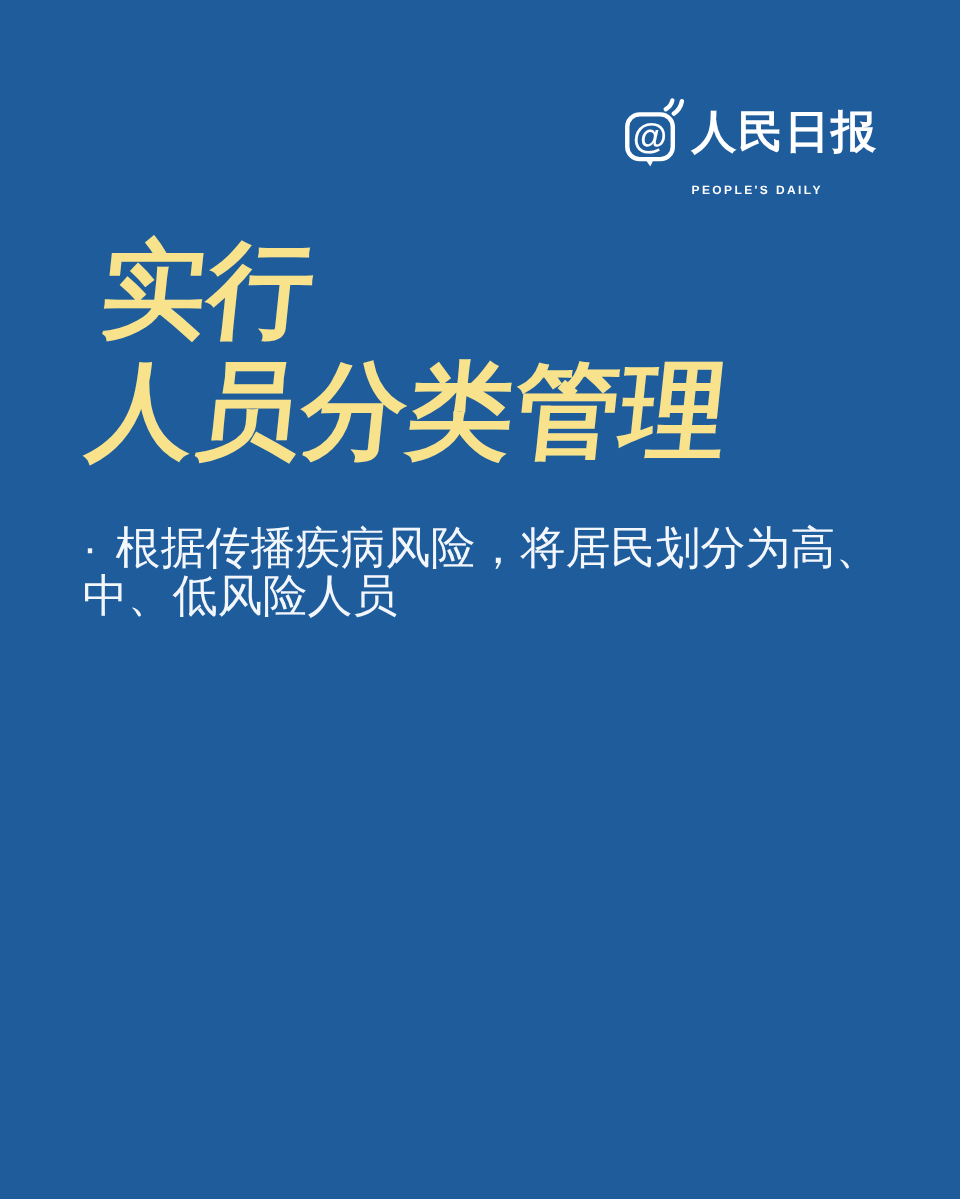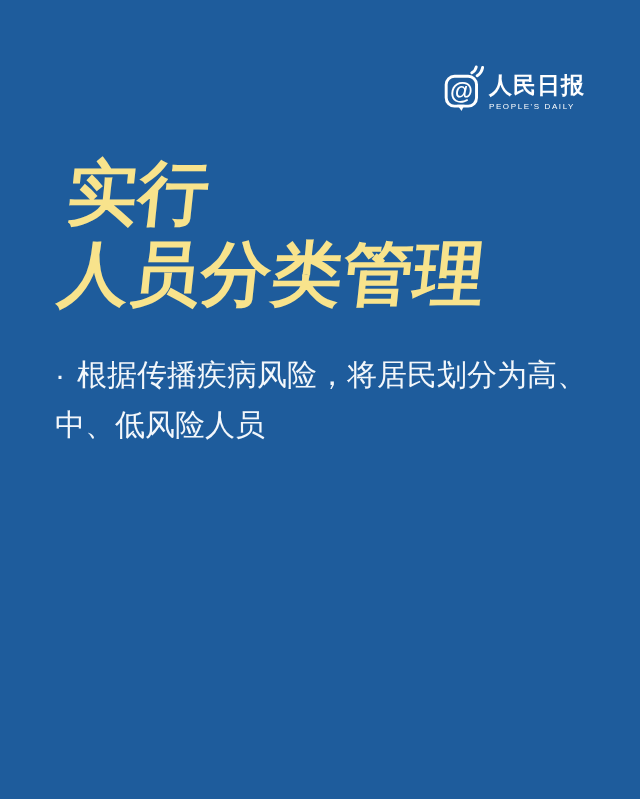--- a/index.html
+++ b/index.html
@@ -24,30 +24,30 @@
     right: 55px;
     display: flex;
     align-items: flex-start;
     gap: 5px;
     color: #ffffff;
   }
   .logo-icon { width: 40px; height: 47px; display: block; }
   .logo-text { display: flex; flex-direction: column; }
   .logo-cn {
     margin-top: 9px;
-    font-size: 23px;
+    font-size: 30px;
     font-weight: 700;
     line-height: 1.05;
     letter-spacing: 1px;
     white-space: nowrap;
   }
   .logo-en {
-    margin-top: 5px;
+    margin-top: 17px;
     font-size: 8px;
-    font-weight: 400;
+    font-weight: 700;
     letter-spacing: 1.6px;
     white-space: nowrap;
   }
 
   
   .title {
     position: absolute;
     left: 55px;
     top: 153px;
     margin: 0;
@@ -63,21 +63,21 @@
   .title-line { display: block; }
 
   
   .bullets {
     position: absolute;
     left: 55px;
     top: 350px;
     width: 538px;
     color: #F3F7FB;
     font-size: 30px;
-    line-height: 50px;
+    line-height: 32px;
     font-weight: 400;
     text-align: left;
   }
   .bullet { margin: 0 0 6px 0; }
   .bullet .marker { margin-right: 12px; }
 </style>
 </head>
 <body>
 
 <div class="poster">

